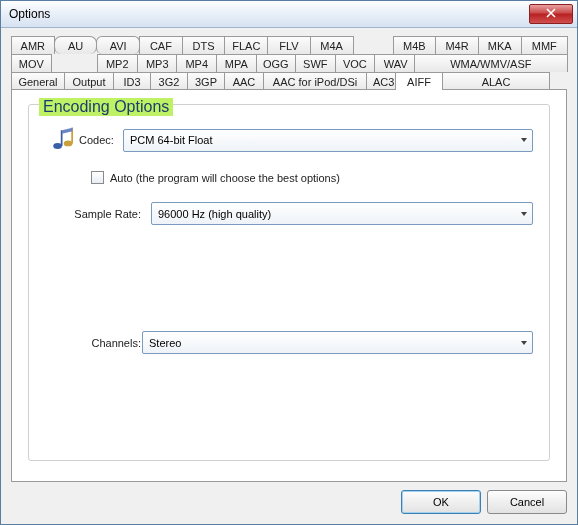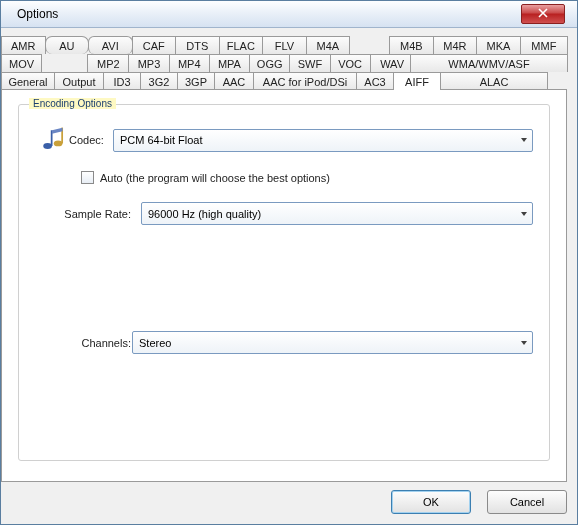--- a/index.html
+++ b/index.html
@@ -1,41 +1,41 @@
 <!DOCTYPE html>
 <html><head>
 <meta charset="utf-8">
 <style>
 html,body{margin:0;padding:0;font-family:"Segoe UI",Tahoma,sans-serif;font-size:11px;background:#fff}
 .window{width:578px;height:525px;border:1px solid #5a7ea0;background:#fff;box-sizing:border-box;display:flex;flex-direction:column}
-.titlebar{height:26px;background:linear-gradient(to bottom,#fdfeff 0%,#e8eff8 50%,#d6e2f1 100%);border-bottom:1px solid #a0b4cc;display:flex;align-items:center;padding:0 12px}
+.titlebar{height:26px;background:linear-gradient(to bottom,#fdfeff 0%,#e8eff8 50%,#d6e2f1 100%);border-bottom:1px solid #a0b4cc;display:flex;align-items:center;padding:0 4px}
 .titlebar .title{flex:1;font-size:12px;color:#000;padding-left:4px}
 .closebtn{width:42px;height:18px;background:linear-gradient(to bottom,#e9a0a0 0%,#c94848 45%,#b82020 50%,#d05050 100%);border:1px solid #8a2020;border-radius:2px;color:#fff;display:flex;align-items:center;justify-content:center;cursor:pointer}
 .closebtn svg{width:10px;height:10px}
-.client{flex:1;background:#f0f0f0;padding:8px 10px 10px 0;display:flex;flex-direction:column}
+.client{flex:1;background:#f0f0f0;padding:8px 10px 10px 10px;display:flex;flex-direction:column}
 .tabs{display:flex;flex-wrap:wrap}
 .tab{height:18px;line-height:18px;padding:0 6px;border:1px solid #9a9a9a;border-bottom:none;background:linear-gradient(to bottom,#fcfcfc,#e8e8e8);font-size:11px;color:#222;margin-right:-1px;margin-bottom:0;text-align:center;box-sizing:border-box;cursor:pointer;white-space:nowrap}
 .tab.active{background:#fff;position:relative;z-index:2}
 .tabrow{display:flex;width:100%}
 .tabcontent{flex:1;border:1px solid #9a9a9a;background:#fff;margin-top:-1px;position:relative;padding:14px 16px 10px 16px}
-.group-label{position:absolute;top:-7px;left:10px;background:#fef9c3;padding:0 4px;color:#1a3e6e;font-size:10px}
+.group-label{position:absolute;top:-7px;left:10px;background:#bef264;padding:0 4px;color:#1a3e6e;font-size:16px}
 .fieldset-inner{border:1px solid #d0d0d0;border-radius:3px;position:relative;padding:20px 16px 10px 16px;height:calc(100% - 10px);box-sizing:border-box}
 .row{display:flex;align-items:center;margin-bottom:16px}
 .icon-cell{width:34px;display:flex;align-items:center;justify-content:center}
 .label{color:#222;white-space:nowrap}
 .codec-label{width:44px;text-align:left}
 .sr-label{width:86px;text-align:right;margin-right:10px}
 .ch-label{width:86px;text-align:right;margin-right:1px}
 .dropdown{flex:1;height:21px;border:1px solid #7a9ac0;border-radius:2px;background:linear-gradient(to bottom,#fff,#eef3f8);display:flex;align-items:center;position:relative;cursor:pointer}
 .dropdown .dd-text{flex:1;padding:0 6px;color:#000;font-size:11px}
 .dropdown .dd-btn{width:17px;height:100%;display:flex;align-items:center;justify-content:center;border-left:1px solid transparent}
 .dd-btn svg{width:8px;height:8px}
 .checkbox-row{display:flex;align-items:center;margin:6px 0 18px 46px}
 .checkbox{width:13px;height:13px;border:1px solid #8a8a8a;background:linear-gradient(to bottom,#fff,#e8eef5);margin-right:6px;box-sizing:border-box;cursor:pointer}
-.footer{display:flex;justify-content:flex-end;gap:16px;padding-top:8px}
+.footer{display:flex;justify-content:flex-end;gap:6px;padding-top:8px}
 .btn{min-width:78px;height:22px;border:1px solid #8a8a8a;border-radius:3px;background:linear-gradient(to bottom,#fdfdfd,#e2e2e2);font-size:11px;color:#000;display:flex;align-items:center;justify-content:center;cursor:pointer}
 .btn.default{border:1px solid #3c7fb1;box-shadow:0 0 0 1px #a2d1ef inset}
 .spacer-large{height:90px}
 .note-icon svg{width:28px;height:28px}
 </style>
 </head>
 <body>
 
 <div class="window">
   <div class="titlebar">
@@ -79,21 +79,21 @@
           <div class="tab" style="width: 178px;">WMA/WMV/ASF</div>
         </div>
       <div class="tabrow" id="tabrow3">
           <div class="tab" style="width: 54px;">General</div>
           <div class="tab" style="width: 50px;">Output</div>
           <div class="tab" style="width: 38px;">ID3</div>
           <div class="tab" style="width: 38px;">3G2</div>
           <div class="tab" style="width: 38px;">3GP</div>
           <div class="tab" style="width: 40px;">AAC</div>
           <div class="tab" style="width: 104px; text-align: center;">AAC for iPod/DSi</div>
-          <div class="tab" style="width: 38px;">AC3</div>
+          <div class="tab" style="width: 30px; text-align: right;">AC3</div>
           <div class="tab active" style="width: 48px;">AIFF</div>
           <div class="tab" style="width: 108px;">ALAC</div>
         </div>
     </div>
 
     <div class="tabcontent">
       <div class="fieldset-inner">
         <div class="group-label">Encoding Options</div>
 
         <div class="row">

